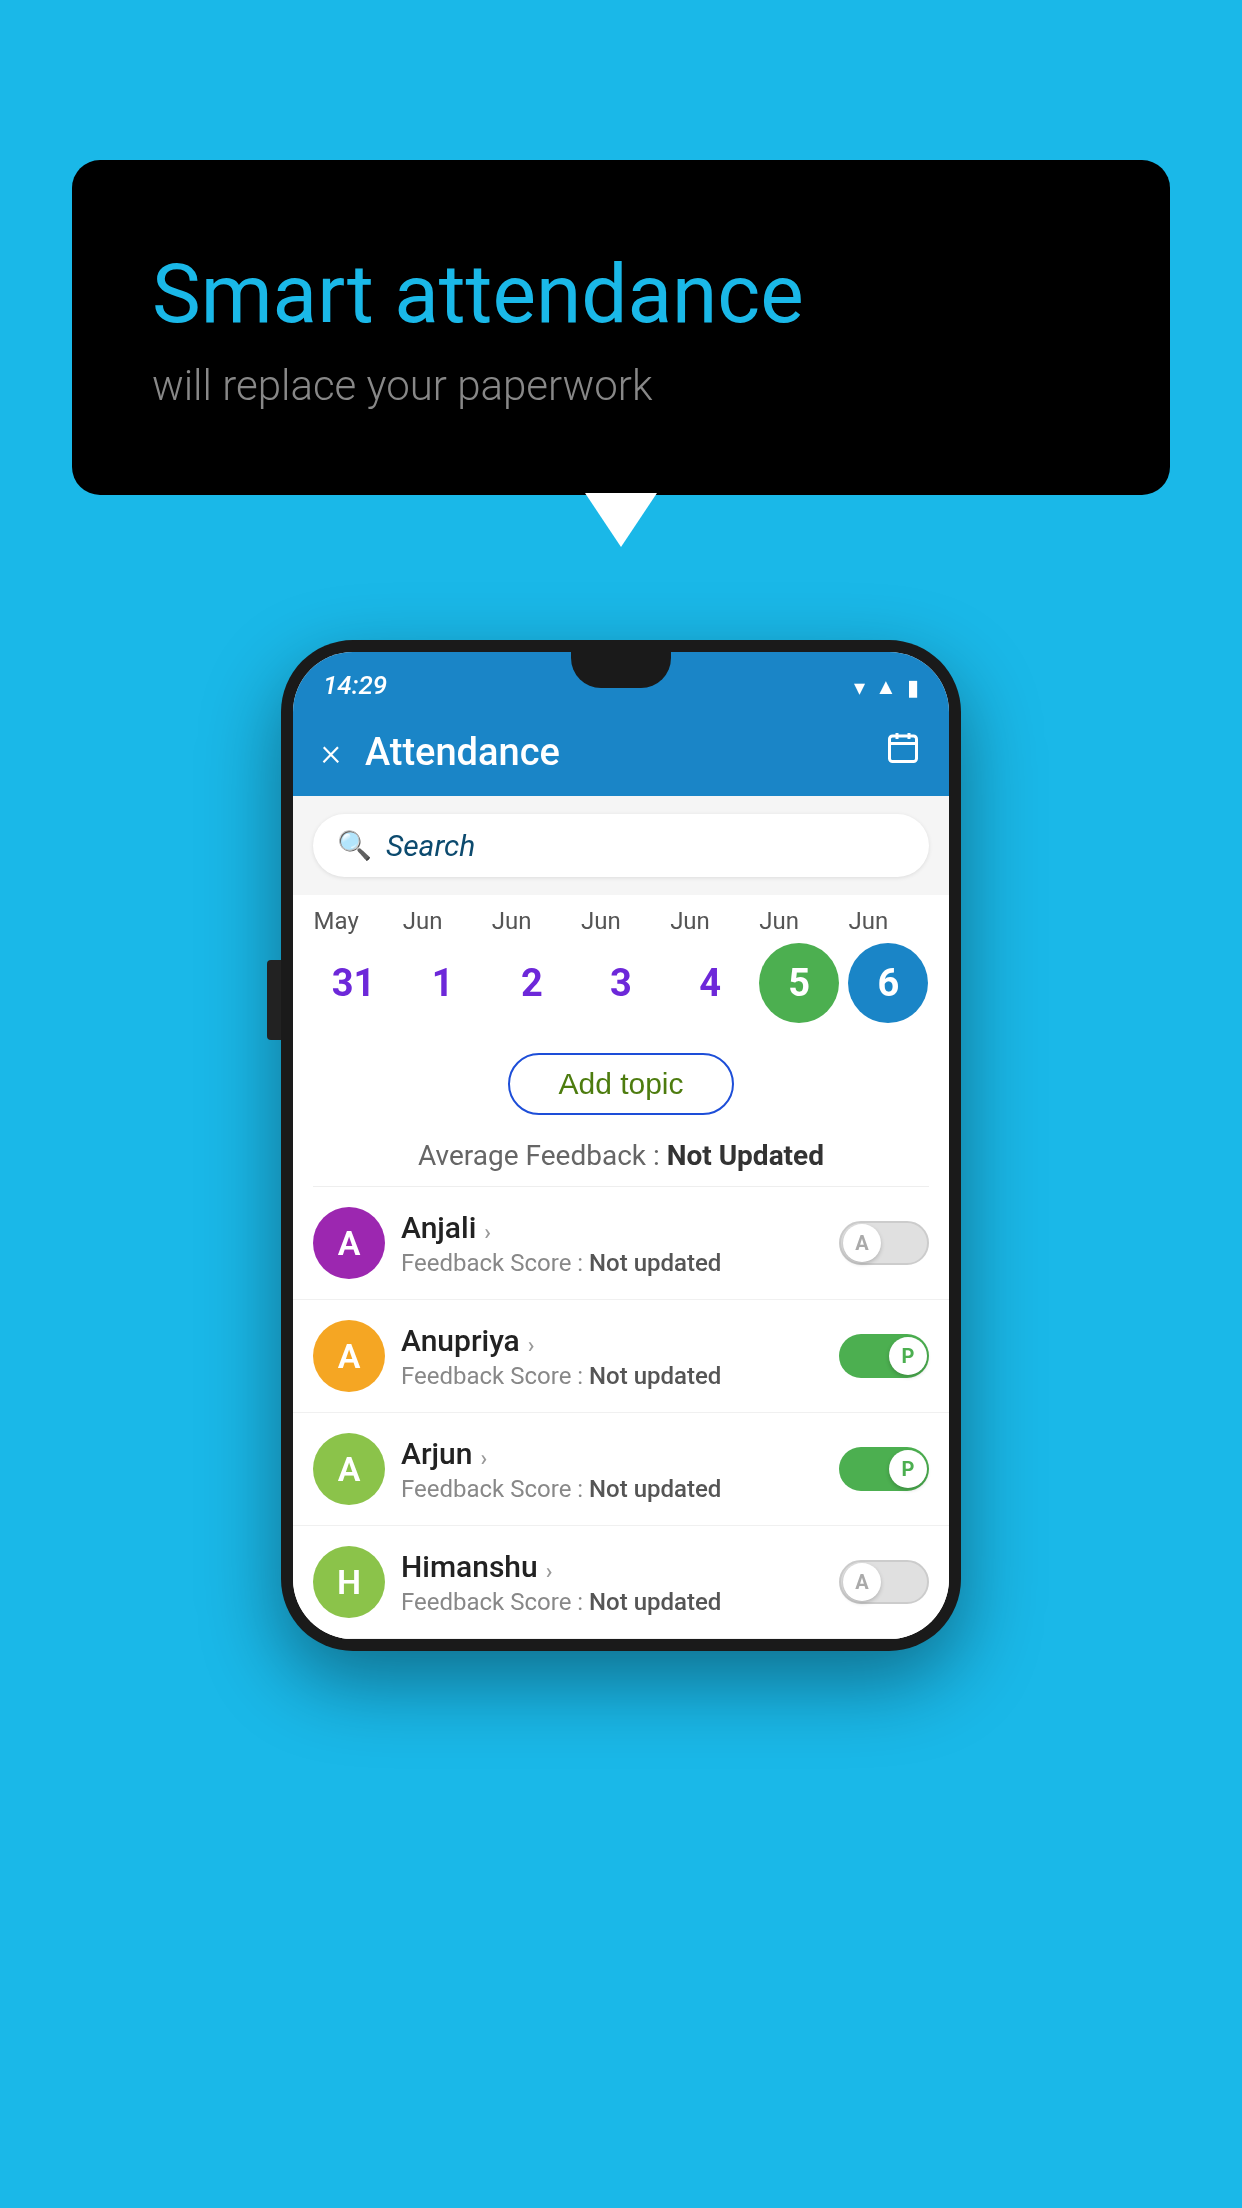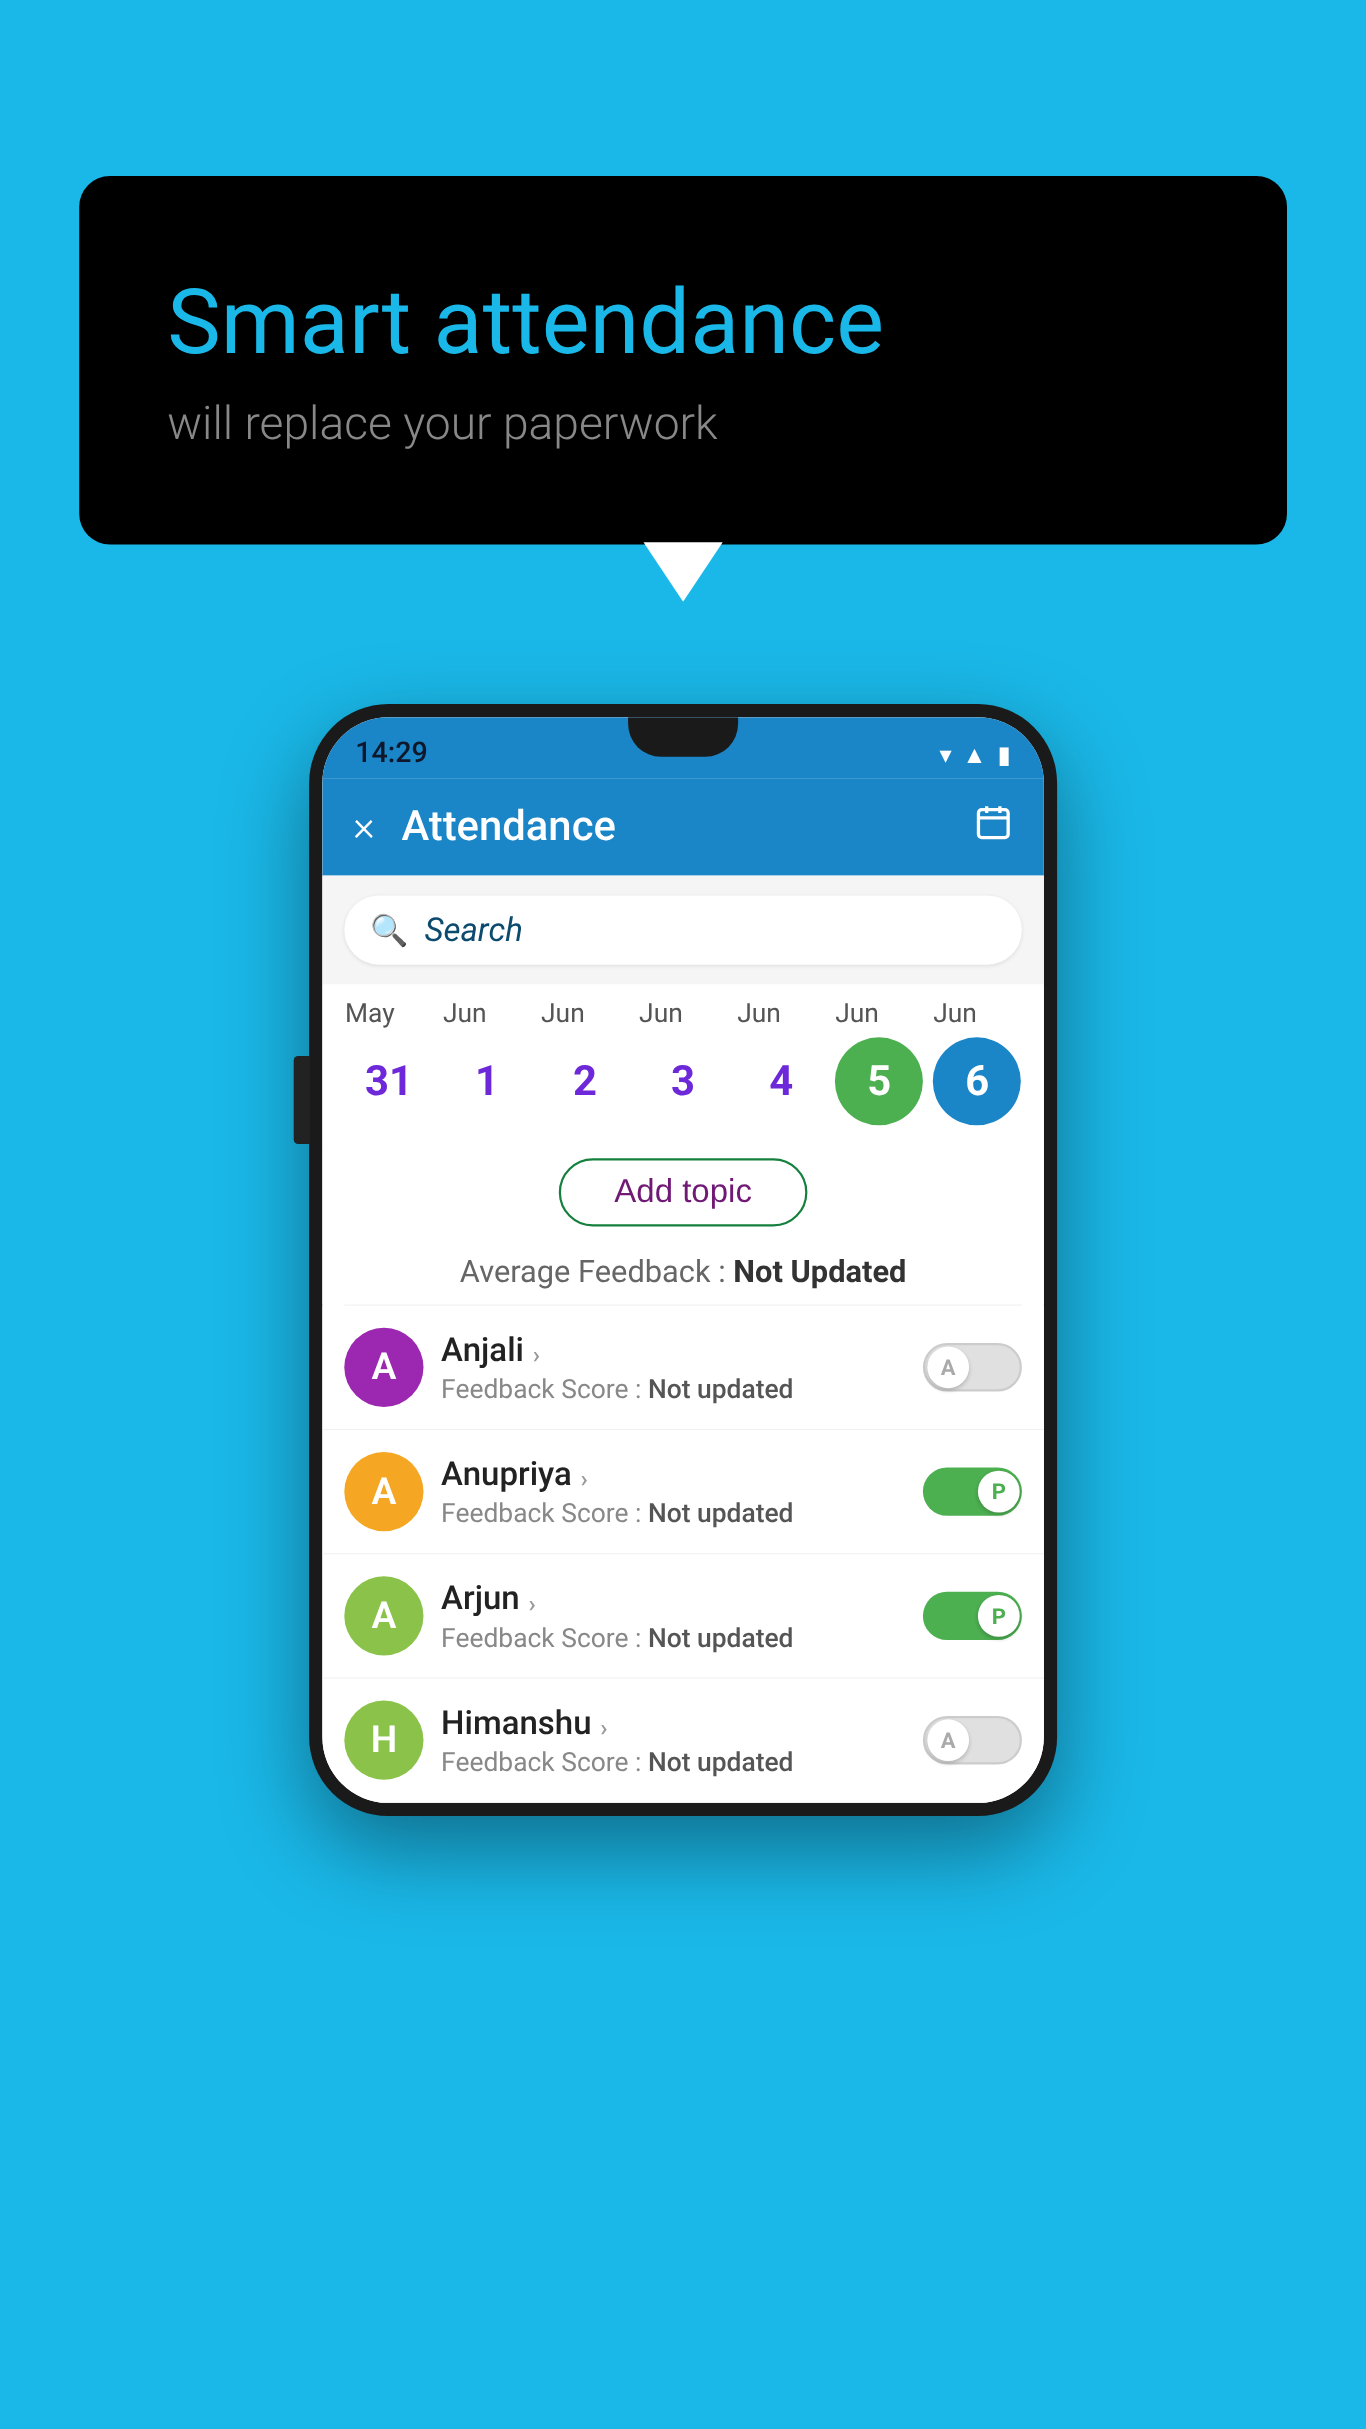--- a/index.html
+++ b/index.html
@@ -106,23 +106,24 @@
     .status-bar {
       background: #1a85c7;
       height: 56px;
       display: flex;
       align-items: flex-end;
       padding: 0 30px 8px;
       justify-content: space-between;
     }
 
     .status-time {
-      color: #0f172a;
+      color: #ffffff;
       font-size: 26px;
       font-weight: 500;
+      font-style: italic;
     }
 
     .status-icons {
       display: flex;
       align-items: center;
       gap: 10px;
     }
 
     .status-icon {
       color: white;
@@ -247,24 +248,24 @@
 
     
     .add-topic-container {
       display: flex;
       justify-content: center;
       padding: 10px 0 16px;
       background: white;
     }
 
     .add-topic-btn {
-      border: 2px solid #15803d;
+      border: 2px solid #1d4ed8;
       border-radius: 40px;
       padding: 12px 48px;
-      color: #701a75;
+      color: #4d7c0f;
       font-size: 30px;
       cursor: pointer;
       background: white;
     }
 
     
     .avg-feedback {
       text-align: center;
       font-size: 28px;
       color: #666;

